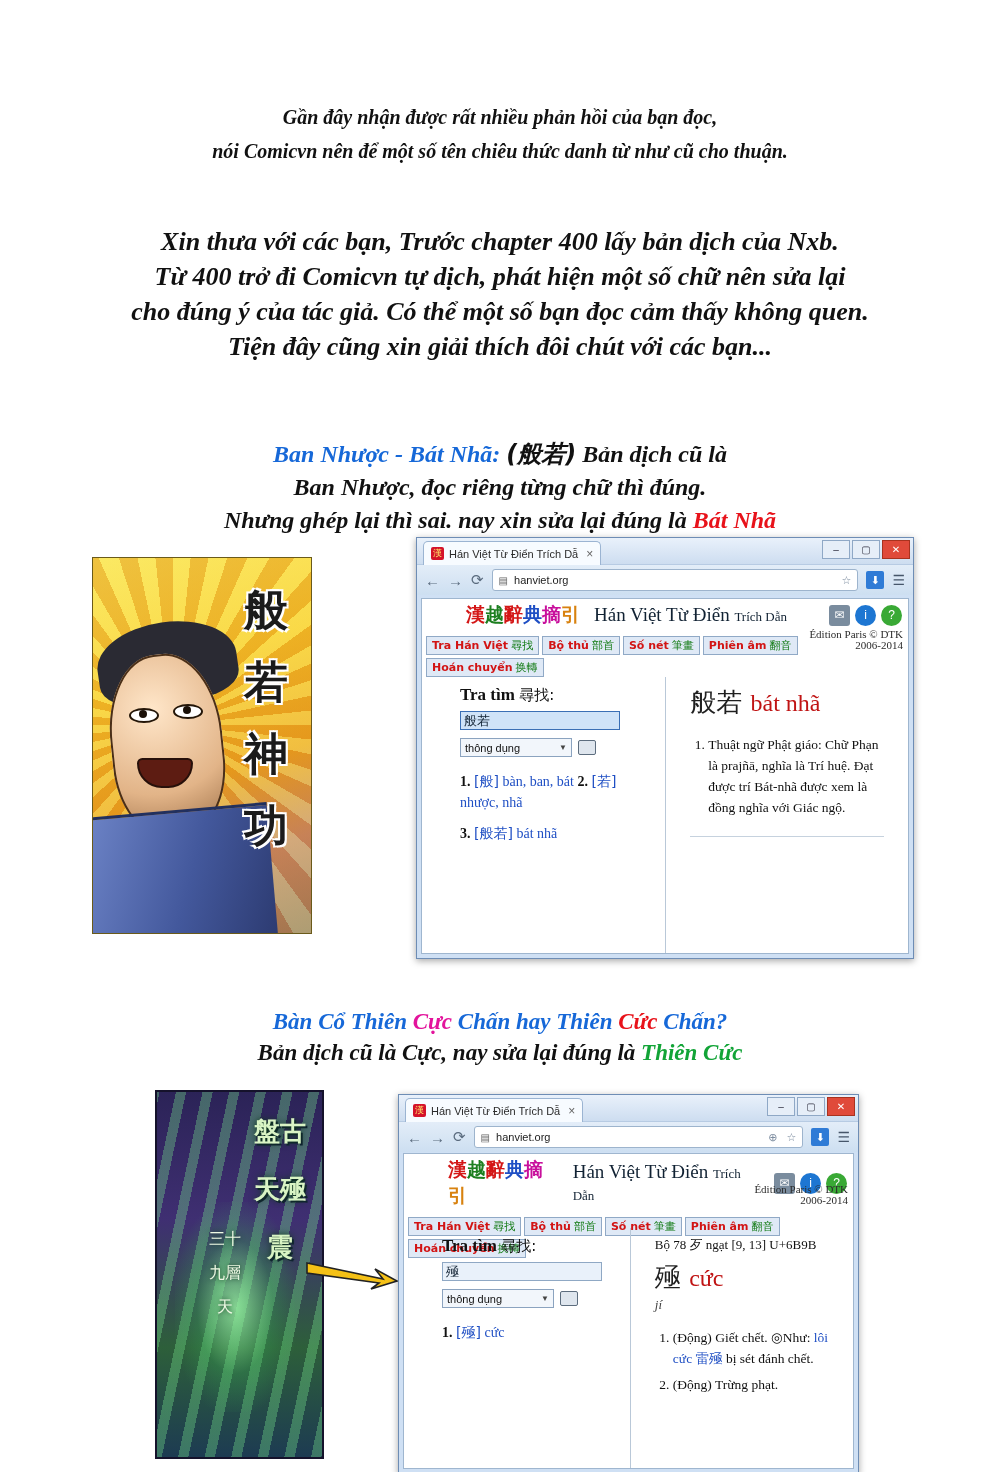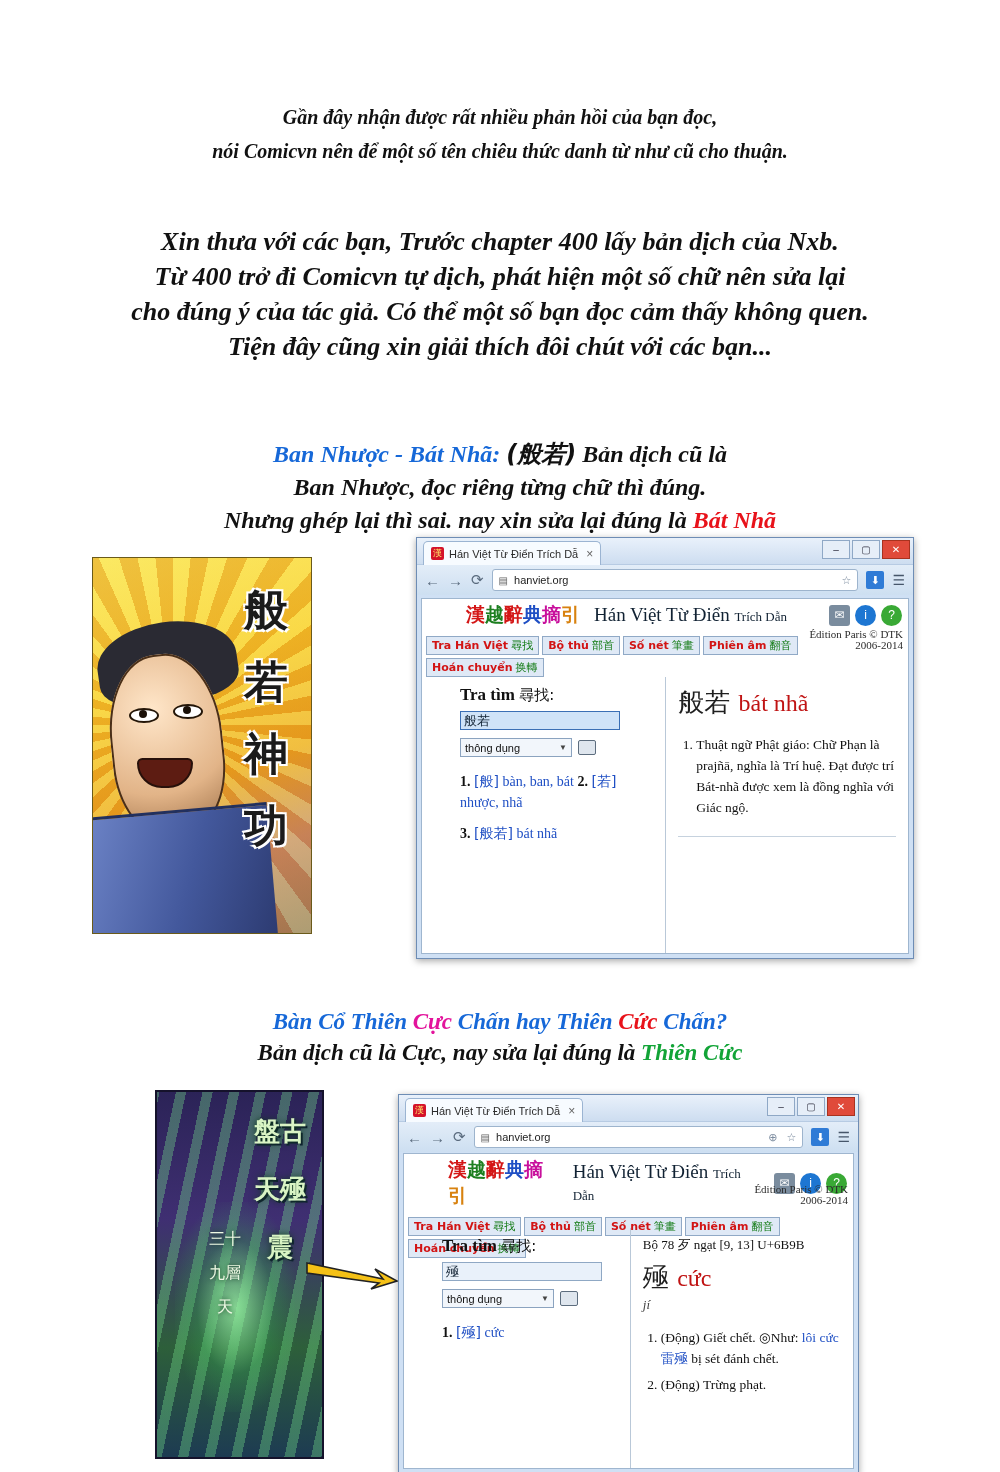--- a/index.html
+++ b/index.html
@@ -186,21 +186,21 @@
   .navbtn b{color:#d21414;font-family:"DejaVu Sans",sans-serif;}
   .navbtn .hz{color:#107a12;font-family:"DejaVu Sans",sans-serif;}
   .edition{
     position:absolute;right:5px;top:30px;width:96px;text-align:right;
     font-size:11px;color:#2b2b2b;font-family:"Liberation Serif",serif;line-height:11px;
   }
 
   .cols{display:flex;position:absolute;left:0;right:0;top:78px;bottom:0;margin-left:28px;}
   #window-2 .cols{top:74px;}
   .colL{width:47%;padding:8px 10px;box-sizing:border-box;}
-  .colR{flex:1;padding:8px 12px;box-sizing:border-box;border-left:1px solid #b9c8d8;}
+  .colR{flex:1;padding:8px 24px;box-sizing:border-box;border-left:1px solid #b9c8d8;}
   .tratim{font-family:"Liberation Serif",serif;font-size:17px;color:#111;font-weight:bold;}
   .tratim .hz{font-family:"DejaVu Sans",sans-serif;font-weight:normal;font-size:15px;}
   .search-input{
     margin-top:6px;width:160px;height:19px;border:1px solid #3a6fb5;background:#cfe3f8;
     font-family:"DejaVu Sans",sans-serif;font-size:13px;color:#123;padding:0 3px;box-sizing:border-box;
     display:flex;align-items:center;
   }
   .select-row{margin-top:8px;display:flex;align-items:center;gap:6px;}
   .sel{
     width:112px;height:19px;border:1px solid #8ba3bf;background:#f2f6fb;font-size:11px;

